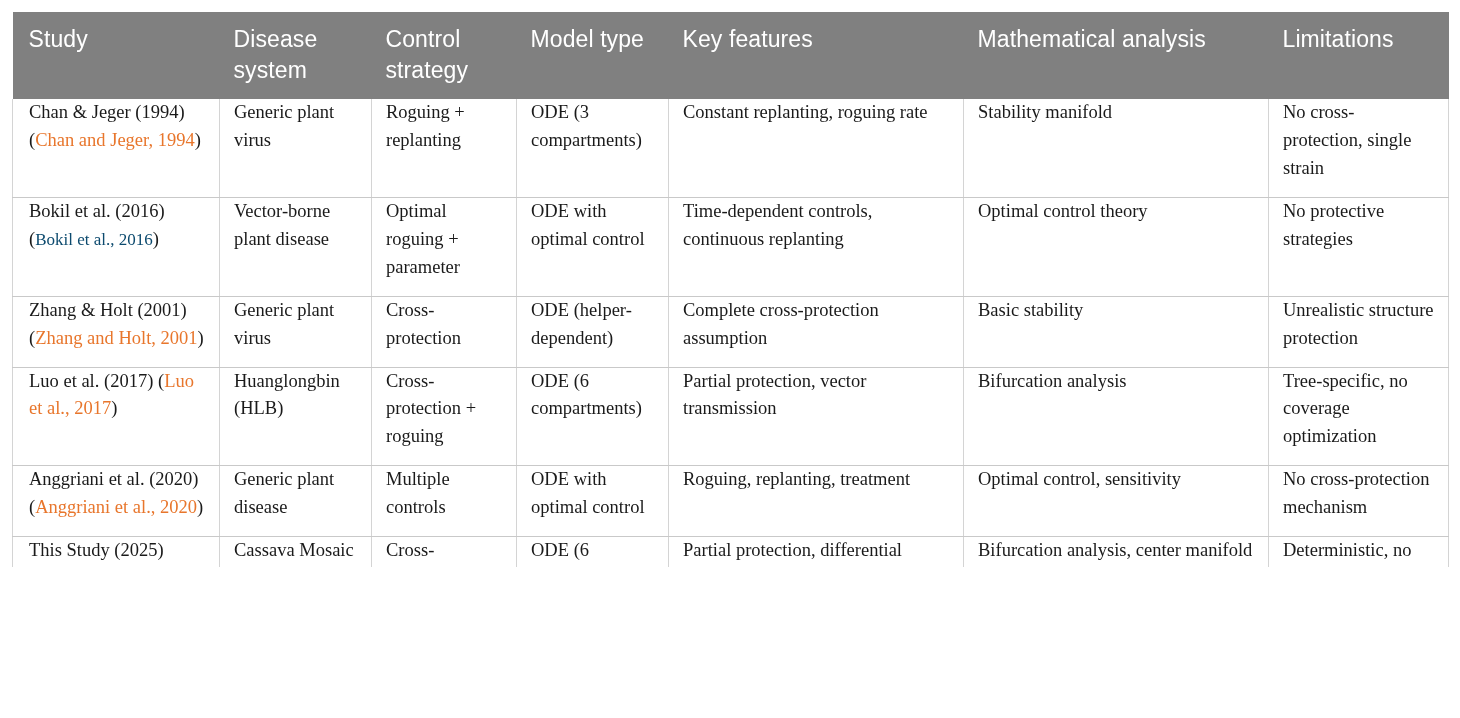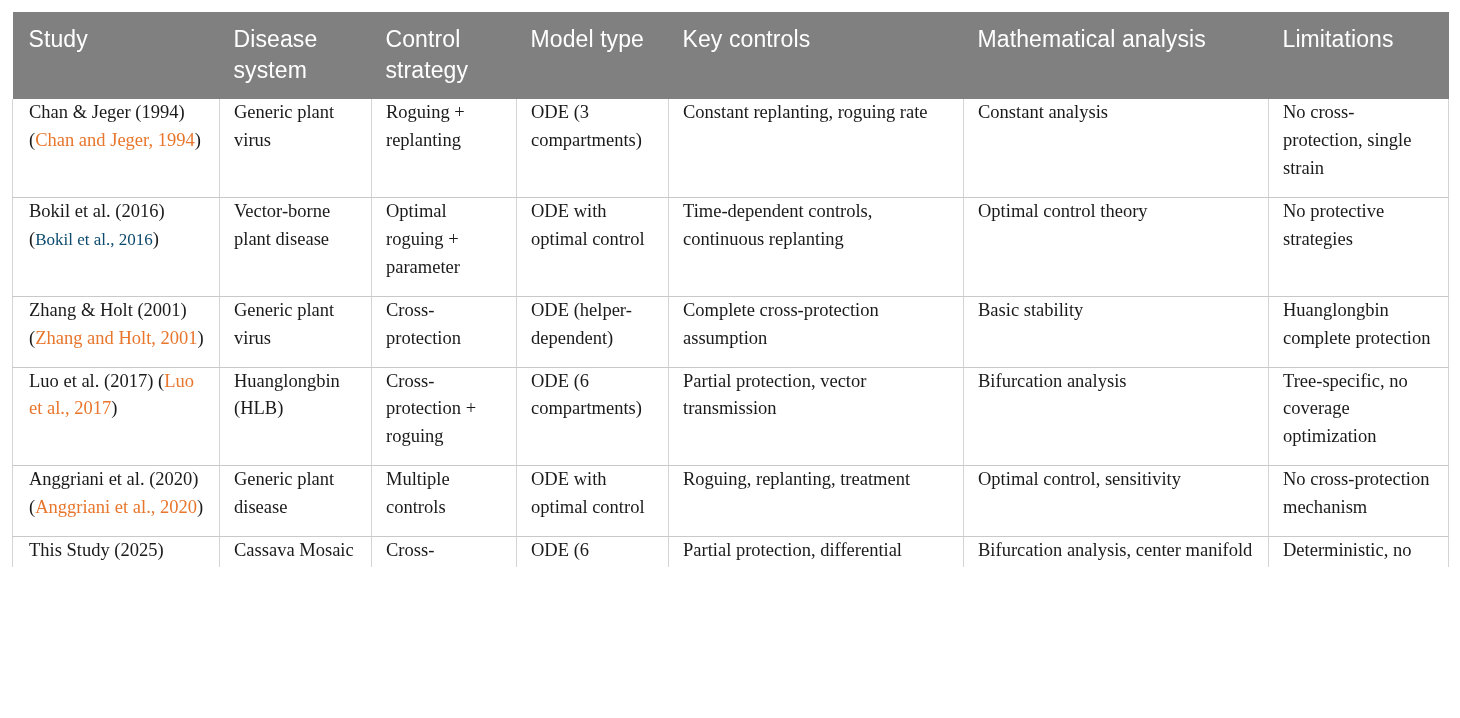--- a/index.html
+++ b/index.html
@@ -95,53 +95,53 @@
         <col class="c4">
         <col class="c5">
         <col class="c6">
     </colgroup>
     <thead>
       <tr>
         <th class="first-head">Study</th>
         <th>Disease system</th>
         <th>Control strategy</th>
         <th>Model type</th>
-        <th>Key controls</th>
+        <th>Key features</th>
         <th>Mathematical analysis</th>
         <th>Limitations</th>
       </tr>
     </thead>
     <tbody id="table-body">
 
     <tr>
           <td class="col-first"><span>Chan &amp; Jeger (1994) (</span><a class="cite" href="#" style="text-decoration: none;">Chan and Jeger, 1994</a><span>)</span></td>
           <td>Generic plant virus</td>
           <td>Roguing + replanting</td>
           <td>ODE (3 compartments)</td>
           <td>Constant replanting, roguing rate</td>
-          <td>Constant analysis</td>
+          <td>Stability manifold</td>
           <td class="col-last">No cross-protection, single strain</td>
         </tr>
         <tr>
           <td class="col-first"><span>Bokil et al. (2016) (</span><a class="cite-sm" href="#" style="text-decoration: none;">Bokil et al., 2016</a><span>)</span></td>
           <td>Vector-borne plant disease</td>
           <td>Optimal roguing + parameter</td>
           <td>ODE with optimal control</td>
           <td>Time-dependent controls, continuous replanting</td>
           <td>Optimal control theory</td>
           <td class="col-last">No protective strategies</td>
         </tr>
         <tr>
           <td class="col-first"><span>Zhang &amp; Holt (2001) (</span><a class="cite" href="#" style="text-decoration: none;">Zhang and Holt, 2001</a><span>)</span></td>
           <td>Generic plant virus</td>
           <td>Cross-protection</td>
           <td>ODE (helper-dependent)</td>
           <td>Complete cross-protection assumption</td>
           <td>Basic stability</td>
-          <td class="col-last">Huanglongbin complete protection</td>
+          <td class="col-last">Unrealistic structure protection</td>
         </tr>
         <tr>
           <td class="col-first"><span>Luo et al. (2017) (</span><a class="cite" href="#" style="text-decoration: none;">Luo et al., 2017</a><span>)</span></td>
           <td>Huanglongbin (HLB)</td>
           <td>Cross-protection + roguing</td>
           <td>ODE (6 compartments)</td>
           <td>Partial protection, vector transmission</td>
           <td>Bifurcation analysis</td>
           <td class="col-last">Tree-specific, no coverage optimization</td>
         </tr>

